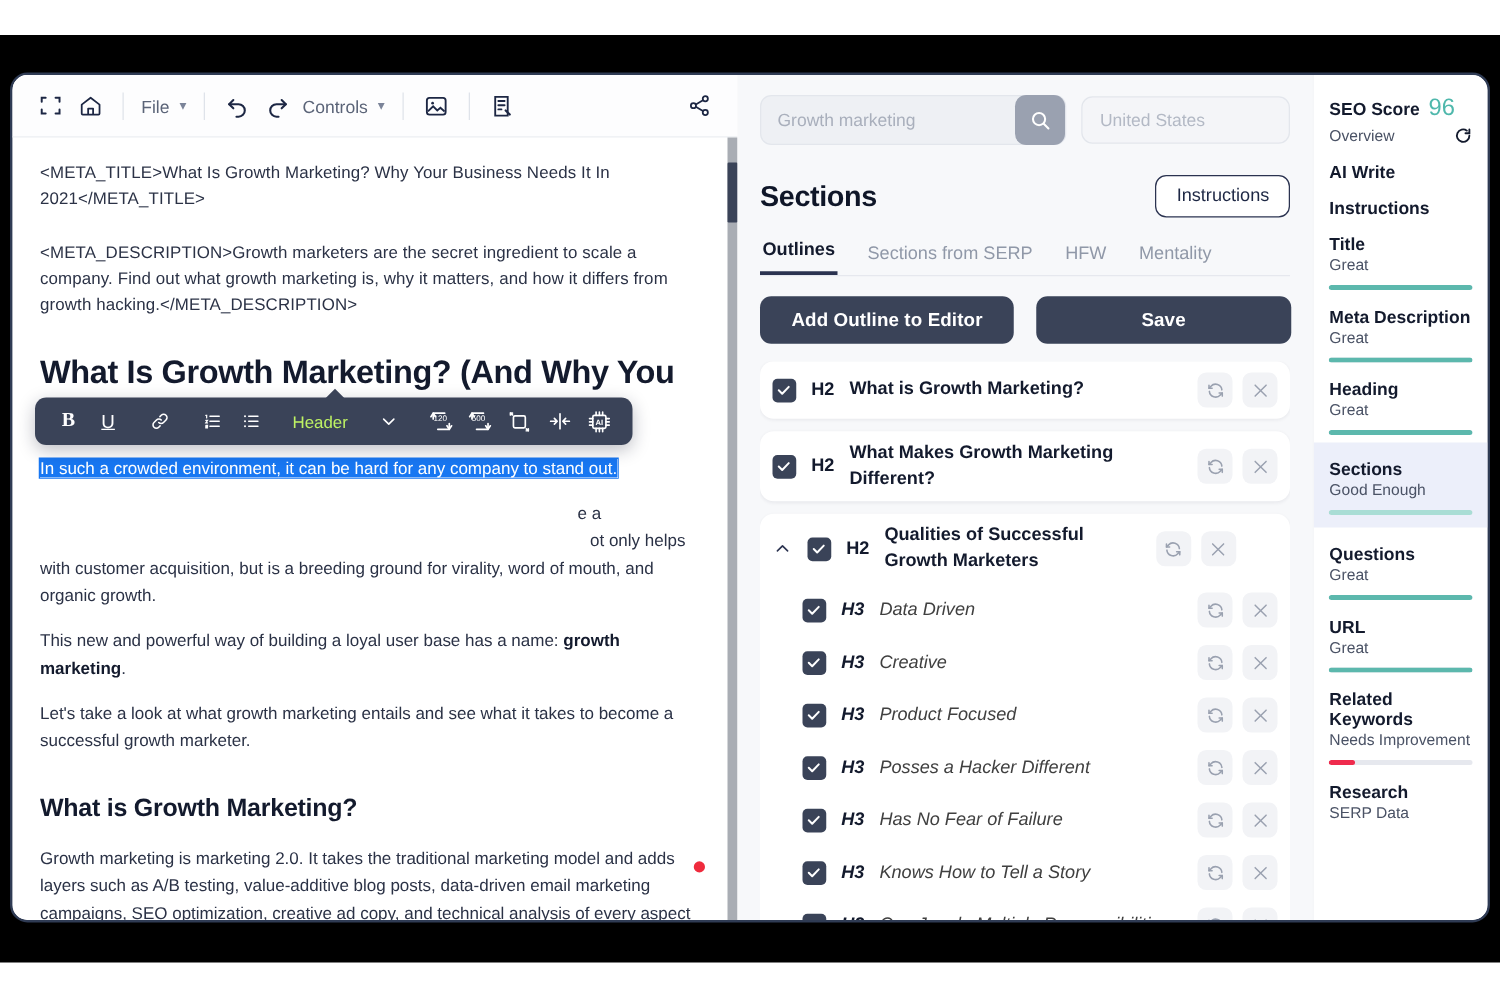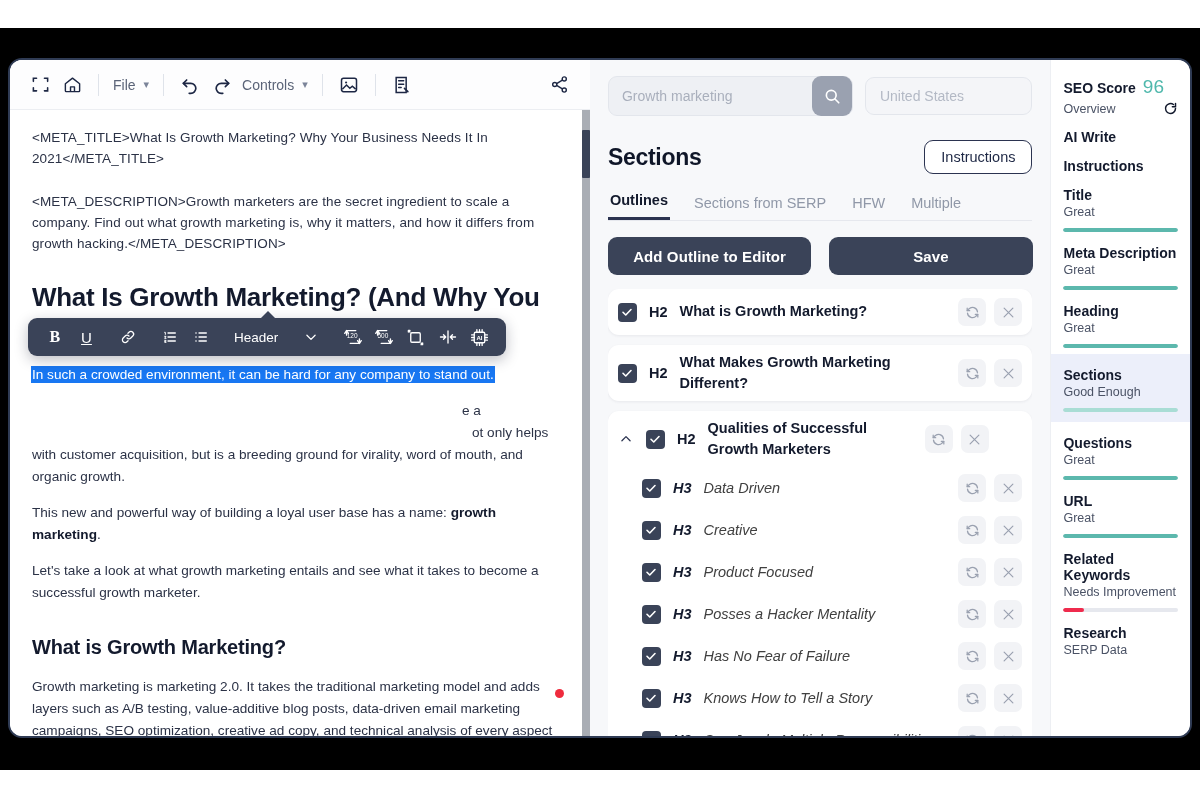--- a/index.html
+++ b/index.html
@@ -100,21 +100,21 @@
   }
   .float-tb::after {
     content: ""; position: absolute; top: -7px; left: 232px;
     border-left: 8px solid transparent; border-right: 8px solid transparent;
     border-bottom: 8px solid #3a4358;
   }
   .ftb-btn {
     width: 30px; height: 28px; display: flex; align-items: center; justify-content: center;
     color: #ffffff; font-size: 14px; cursor: pointer;
   }
-  .ftb-text { color:#ffffff; font-size:13.5px; padding:0 6px; white-space:nowrap; }
+  .ftb-text { color:#bef264; font-size:13.5px; padding:0 6px; white-space:nowrap; }
   .ftb-gap { width: 8px; }
 
   
   .red-dot {
     position: absolute; right: 26px; bottom: 38px;
     width: 9px; height: 9px; border-radius: 50%; background: #ef2b3d;
   }
 
   
   .ed-scroll-track {
@@ -455,21 +455,21 @@
 
       <div class="sections-head">
         <div class="sections-title">Sections</div>
         <button class="instructions-btn">Instructions</button>
       </div>
 
       <div class="tabs">
         <div class="tab active">Outlines</div>
         <div class="tab">Sections from SERP</div>
         <div class="tab">HFW</div>
-        <div class="tab">Multiple</div>
+        <div class="tab">Mentality</div>
       </div>
 
       <div class="action-row">
         <button class="btn-dark">Add Outline to Editor</button>
         <button class="btn-dark">Save</button>
       </div>
 
       <div class="outline-list">
 
         <div class="outline-card">
@@ -630,21 +630,21 @@
                   </div>
               </div>
             </div>
             <div class="outline-row">
               <div class="cbox">
                   <svg width="12" height="12" viewBox="0 0 24 24" fill="none" stroke="#fff" stroke-width="3.2" stroke-linecap="round" stroke-linejoin="round">
                     <path d="M4 12.5l5.5 5.5L20 7"></path>
                   </svg>
                 </div>
               <div class="htag">H3</div>
-              <div class="hlabel">Posses a Hacker Mentality</div>
+              <div class="hlabel">Posses a Hacker Different</div>
               <div class="row-actions">
                 <div class="act-btn">
                     <svg width="15" height="15" viewBox="0 0 24 24" fill="none" stroke="currentColor" stroke-width="2" stroke-linecap="round" stroke-linejoin="round">
                       <path d="M20 11a8 8 0 0 0-14-4.5L3.5 9"></path>
                       <path d="M3.5 5v4h4"></path>
                       <path d="M4 13a8 8 0 0 0 14 4.5L20.5 15"></path>
                       <path d="M20.5 19v-4h-4"></path>
                     </svg>
                   </div>
                 <div class="act-btn">

